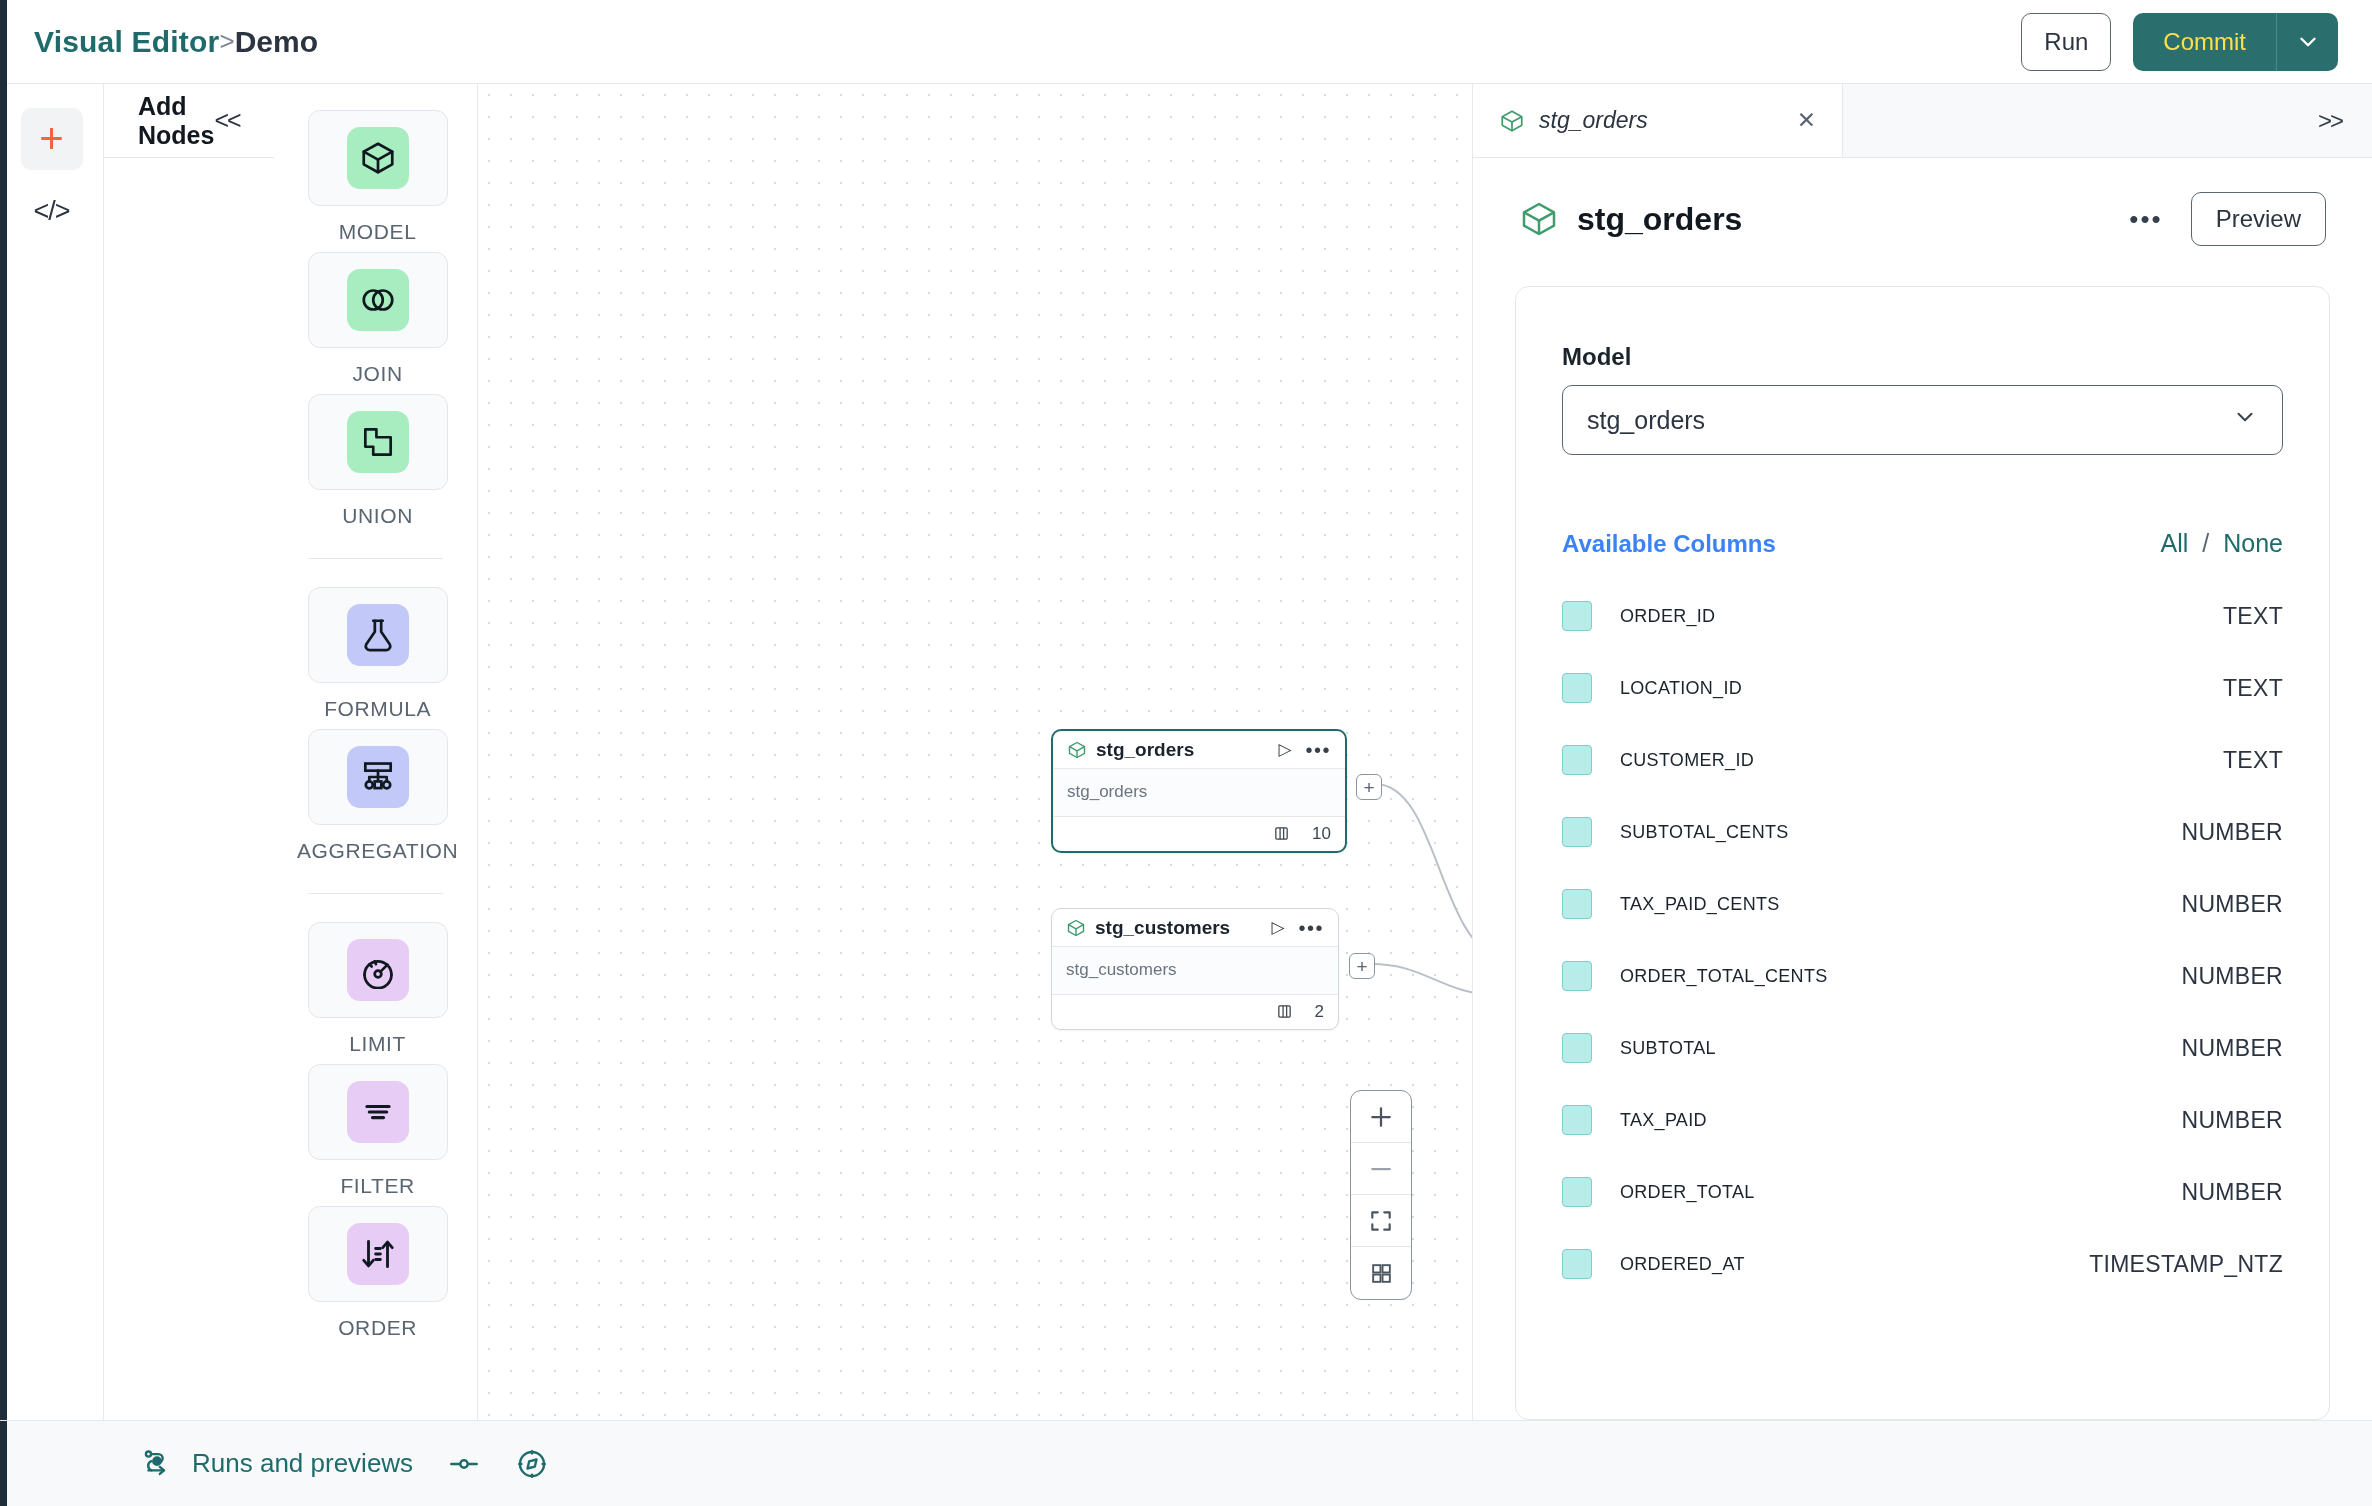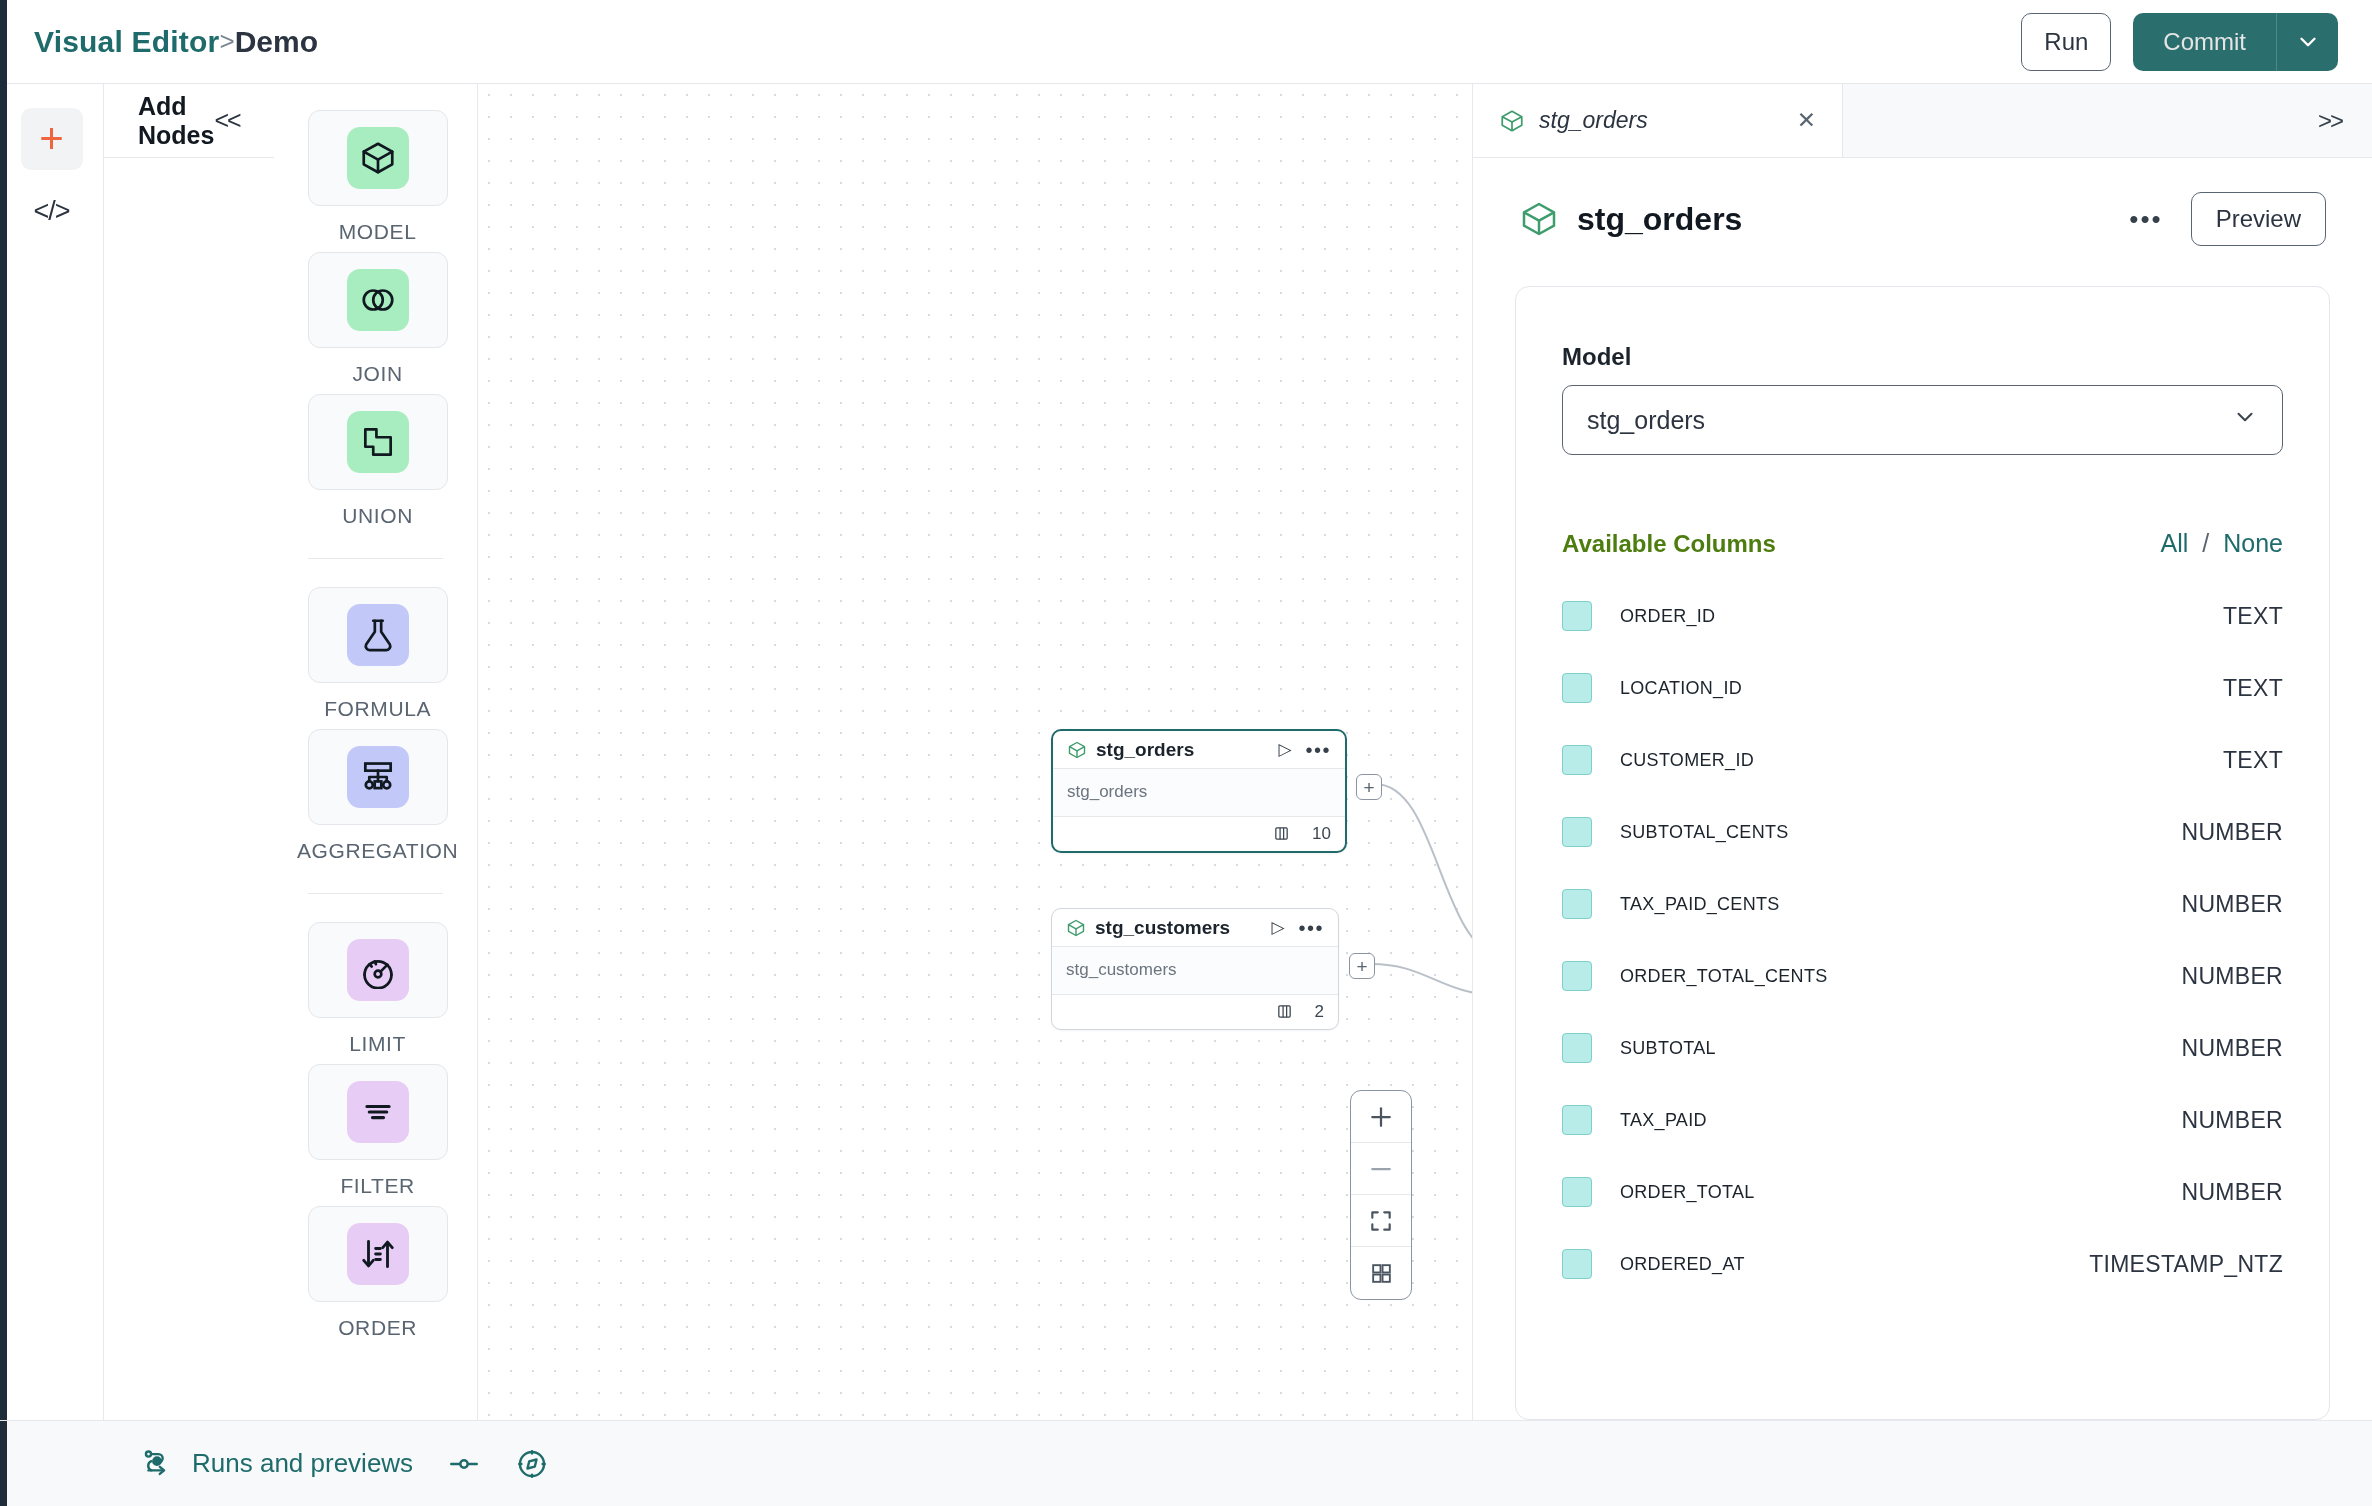--- a/index.html
+++ b/index.html
@@ -30,21 +30,21 @@
   .bc-cur { color: #2b3440; font-size: 30px; font-weight: 700; }
   .topbar-actions { margin-left: auto; display: flex; align-items: center; gap: 22px; }
   .btn-run {
     height: 58px; min-width: 88px; padding: 0 22px;
     border: 1.6px solid #5a6572; border-radius: 10px; background: #fff;
     color: #2b3440; font-size: 24px; font-family: inherit; cursor: pointer;
     display: flex; align-items: center; justify-content: center;
   }
   .commit-group { display: flex; height: 58px; border-radius: 10px; overflow: hidden; }
   .btn-commit {
-    background: #2b6e6e; color: #e5e5e5; border: none; padding: 0 30px;
+    background: #2b6e6e; color: #fde047; border: none; padding: 0 30px;
     font-size: 24px; font-family: inherit; cursor: pointer;
     display: flex; align-items: center;
   }
   .btn-commit-caret {
     background: #2b6e6e; color: #fff; border: none; border-left: 1.5px solid #4b8a8a;
     width: 62px; display: flex; align-items: center; justify-content: center; cursor: pointer;
   }
 
   
   .body { flex: 1; display: flex; min-height: 0; position: relative; }
@@ -163,21 +163,21 @@
   }
   .field-label { font-size: 24px; font-weight: 700; color: #1b232c; margin-bottom: 14px; }
   .select-box {
     height: 70px; border: 1.6px solid #5a6572; border-radius: 10px;
     display: flex; align-items: center; padding: 0 24px; cursor: pointer; background: #fff;
   }
   .select-value { font-size: 25px; color: #2b3440; }
   .select-caret { margin-left: auto; color: #3c4651; font-size: 22px; }
 
   .cols-head { display: flex; align-items: baseline; margin: 74px 0 22px 0; }
-  .cols-title { font-size: 24px; font-weight: 700; color: #4d7c0f; }
+  .cols-title { font-size: 24px; font-weight: 700; color: #3b82f6; }
   .cols-actions { margin-left: auto; display: flex; align-items: center; gap: 14px; }
   .cols-link { font-size: 25px; color: #1f6b6b; cursor: pointer; }
   .cols-slash { font-size: 25px; color: #5a6572; }
 
   .col-row { display: flex; align-items: center; height: 72px; }
   .col-check {
     width: 30px; height: 30px; border: 1.6px solid #7fcfcb; border-radius: 4px;
     background: #b8ece8; cursor: pointer; flex: 0 0 30px;
   }
   .col-name { margin-left: 28px; font-size: 18px; color: #1b232c; letter-spacing: .3px; }

